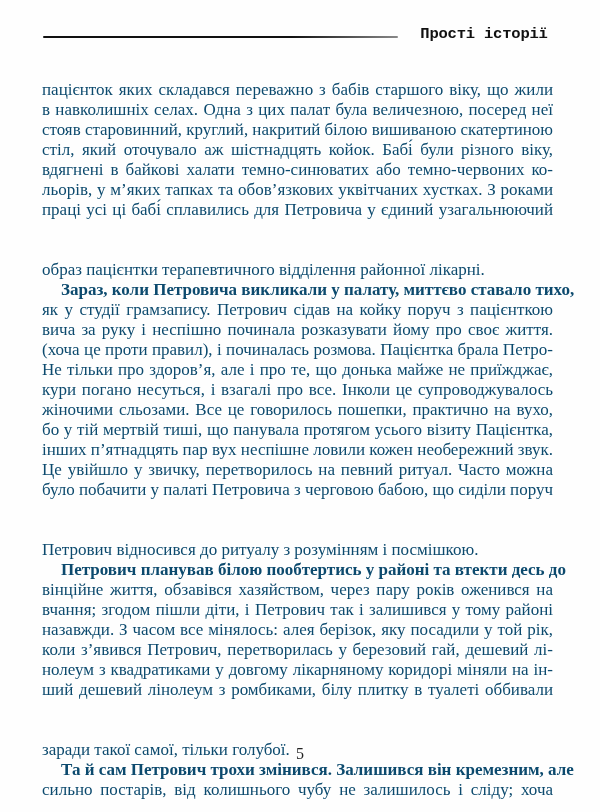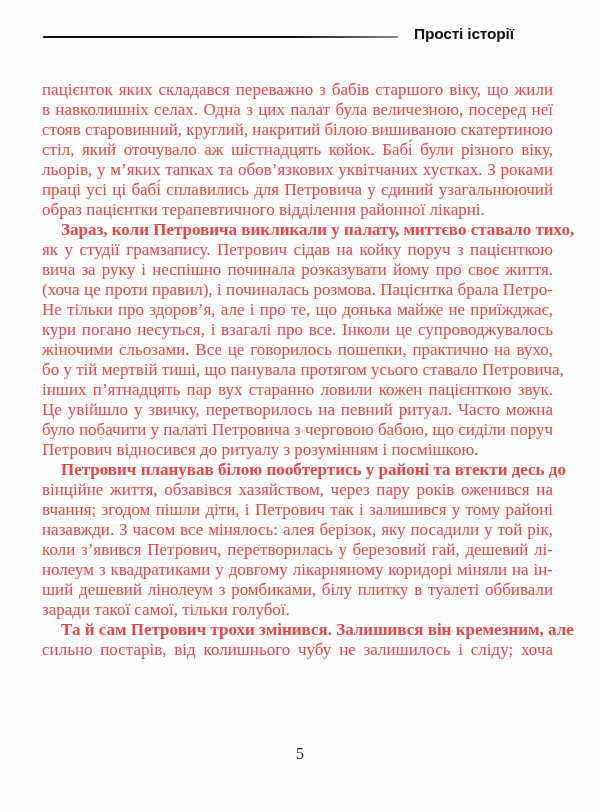--- a/index.html
+++ b/index.html
@@ -4,64 +4,65 @@
 <style>
   html, body { margin: 0; padding: 0; background: #ffffff; }
   body { width: 600px; height: 812px; position: relative; overflow: hidden; }
   .page { position: absolute; left: 0; top: 0; width: 600px; height: 812px; background: #fefefe; }
   .header-rule {
     position: absolute; left: 43px; top: 36px; width: 355px; height: 2px;
     background: linear-gradient(to right, #111 0%, #111 70%, #888 100%);
     border-radius: 1px;
   }
   .header-title {
-    position: absolute; left: 414px; top: 25px; width: 140px; text-align: left;
-    font-family: Liberation Sans, sans-serif; font-weight: bold; font-size: 15.5px;
+    position: absolute; left: 414px; top: 25px; width: 140px; text-align: center;
+    font-family: Liberation Mono, monospace; font-weight: bold; font-size: 15.5px;
     color: #111; letter-spacing: -0.2px; white-space: nowrap;
   }
   .body-text {
     position: absolute; left: 42px; top: 80px; width: 511px;
-    font-family: "Liberation Serif", serif; font-size: 17px; color: #ef4444;
+    font-family: "Liberation Serif", serif; font-size: 17px; color: #0c4a6e;
   }
   .line {
     display: block; height: 20px; line-height: 20px; white-space: nowrap;
     text-align: justify; text-align-last: justify; overflow: visible;
     transform-origin: left center;
   }
   .line.indent { padding-left: 19px; font-weight: bold; }
-  .line.last { text-align-last: left; }
+  .line.last { text-align-last: left; margin-top: 40px; }
   .page-number {
     position: absolute; left: 0; width: 600px; top: 745px; text-align: center;
     font-family: "Liberation Serif", serif; font-size: 16px; color: #222;
   }
 </style>
 </head>
 <body>
 
 <div class="page">
   <div class="header-rule"></div>
   <div class="header-title">Прості історії</div>
 
   <div class="body-text" id="body-text">
       <span class="line">пацієнток яких складався переважно з бабів старшого віку, що жили</span>
       <span class="line">в навколишніх селах. Одна з цих палат була величезною, посеред неї</span>
       <span class="line" style="width: 512.719px; transform: scaleX(0.9966);">стояв старовинний, круглий, накритий білою вишиваною скатертиною</span>
       <span class="line">стіл, який оточувало аж шістнадцять койок. Бабі́ були різного віку,</span>
+      <span class="line">вдягнені в байкові халати темно-синюватих або темно-червоних ко-</span>
       <span class="line">льорів, у м’яких тапках та обов’язкових уквітчаних хустках. З роками</span>
       <span class="line">праці усі ці бабі́ сплавились для Петровича у єдиний узагальнюючий</span>
       <span class="line last">образ пацієнтки терапевтичного відділення районної лікарні.</span>
       <span class="line indent">Зараз, коли Петровича викликали у палату, миттєво ставало тихо,</span>
       <span class="line">як у студії грамзапису. Петрович сідав на койку поруч з пацієнткою</span>
       <span class="line">вича за руку і неспішно починала розказувати йому про своє життя.</span>
       <span class="line">(хоча це проти правил), і починалась розмова. Пацієнтка брала Петро-</span>
       <span class="line">Не тільки про здоров’я, але і про те, що донька майже не приїжджає,</span>
       <span class="line">кури погано несуться, і взагалі про все. Інколи це супроводжувалось</span>
       <span class="line">жіночими сльозами. Все це говорилось пошепки, практично на вухо,</span>
-      <span class="line" style="width: 511.141px; transform: scaleX(0.9997);">бо у тій мертвій тиші, що панувала протягом усього ставало Петровича,</span>
-      <span class="line">інших п’ятнадцять пар вух старанно ловили кожен пацієнткою звук.</span>
+      <span class="line" style="width: 511.141px; transform: scaleX(0.9997);">бо у тій мертвій тиші, що панувала протягом усього візиту Пацієнтка,</span>
+      <span class="line">інших п’ятнадцять пар вух неспішне ловили кожен необережний звук.</span>
       <span class="line">Це увійшло у звичку, перетворилось на певний ритуал. Часто можна</span>
       <span class="line" style="width: 511.125px; transform: scaleX(0.9998);">було побачити у палаті Петровича з черговою бабою, що сиділи поруч</span>
       <span class="line last">Петрович відносився до ритуалу з розумінням і посмішкою.</span>
       <span class="line indent">Петрович планував білою пообтертись у районі та втекти десь до</span>
       <span class="line">вінційне життя, обзавівся хазяйством, через пару років оженився на</span>
       <span class="line">вчання; згодом пішли діти, і Петрович так і залишився у тому районі</span>
       <span class="line">назавжди. З часом все мінялось: алея берізок, яку посадили у той рік,</span>
       <span class="line">коли з’явився Петрович, перетворилась у березовий гай, дешевий лі-</span>
       <span class="line">нолеум з квадратиками у довгому лікарняному коридорі міняли на ін-</span>
       <span class="line">ший дешевий лінолеум з ромбиками, білу плитку в туалеті оббивали</span>

